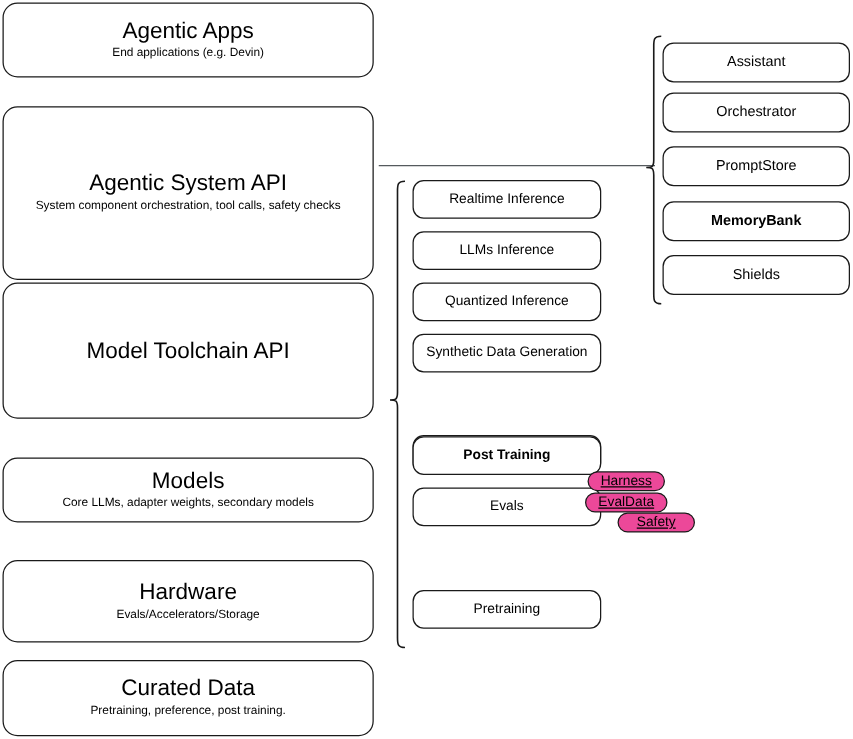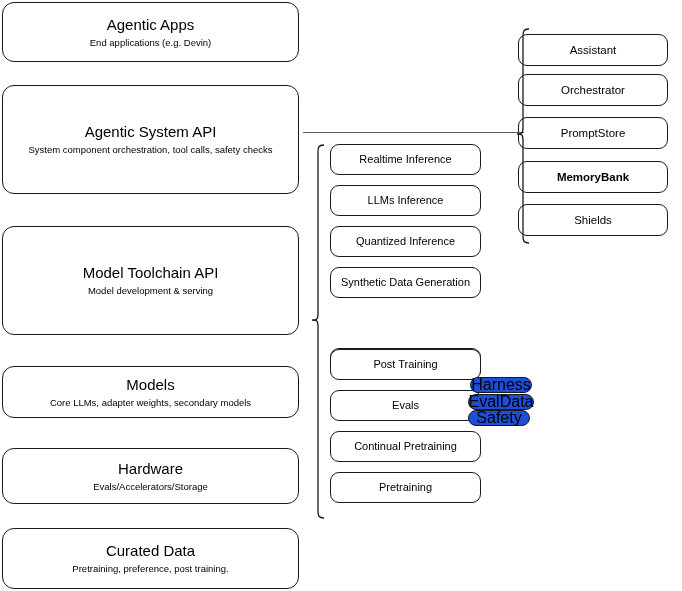--- a/index.html
+++ b/index.html
@@ -26,21 +26,21 @@
     border: 1.4px solid #1a1a1a;
     border-radius: 12px;
     background: #ffffff;
     display: flex;
     flex-direction: column;
     align-items: center;
     justify-content: center;
     text-align: center;
   }
   .box .title {
-    font-size: 15px;
+    font-size: 18px;
     line-height: 17px;
     color: #000;
     white-space: nowrap;
   }
   .box .subtitle {
     font-size: 9.5px;
     line-height: 13px;
     color: #000;
     margin-top: 3px;
     white-space: nowrap;
@@ -54,43 +54,44 @@
     left: 330px;
     width: 151px;
     height: 31px;
     border-radius: 9px;
     border-width: 1.3px;
   }
   .cap-box .title { font-size: 11px; }
 
   
   .comp-box {
-    left: 518px;
+    left: 530px;
     width: 150px;
     height: 32px;
     border-radius: 9px;
     border-width: 1.3px;
   }
   .comp-box .title { font-size: 11.5px; }
 
   
   .pill {
     position: absolute;
     box-sizing: border-box;
     border: 1.4px solid #1a1a1a;
     border-radius: 999px;
-    background: #1d4ed8;
+    background: #ec4899;
     height: 16px;
     display: flex;
     align-items: center;
     justify-content: center;
-    font-size: 16px;
+    font-size: 11px;
     line-height: 12px;
     white-space: nowrap;
     z-index: 6;
+    text-decoration: underline;
   }
 
   
   .hline {
     position: absolute;
     height: 0;
     border-top: 1.2px solid #555a5e;
     z-index: 1;
   }
   .brace {
@@ -102,36 +103,35 @@
 </head>
 <body>
 
 <div id="canvas">
 
   <div class="box layer-box" style="top:2px; height:60px;">
     <div class="title">Agentic Apps</div>
     <div class="subtitle">End applications (e.g. Devin)</div>
   </div>
 
-  <div class="box layer-box" style="top:85px; height:109px;">
+  <div class="box layer-box" style="top:85px; height:139px;">
     <div class="title">Agentic System API</div>
     <div class="subtitle">System component orchestration, tool calls, safety checks</div>
   </div>
 
   <div class="box layer-box" style="top:226px; height:109px;">
     <div class="title">Model Toolchain API</div>
-    <div class="subtitle">Model development &amp; serving</div>
   </div>
 
   <div class="box layer-box" style="top:366px; height:52px;">
     <div class="title">Models</div>
     <div class="subtitle">Core LLMs, adapter weights, secondary models</div>
   </div>
 
-  <div class="box layer-box" style="top:448px; height:56px;">
+  <div class="box layer-box" style="top:448px; height:66px;">
     <div class="title">Hardware</div>
     <div class="subtitle">Evals/Accelerators/Storage</div>
   </div>
 
   <div class="box layer-box" style="top:528px; height:61px;">
     <div class="title">Curated Data</div>
     <div class="subtitle">Pretraining, preference, post training.</div>
   </div>
 
   <div class="hline" style="left:303px; top:132px; width:221px;"></div>
@@ -150,40 +150,37 @@
   </div>
   <div class="box cap-box" style="top:226px;">
     <div class="title">Quantized Inference</div>
   </div>
   <div class="box cap-box" style="top:267px;">
     <div class="title">Synthetic Data Generation</div>
   </div>
   <div class="box cap-box" style="top:308px;margin-top:40px;">
     <div class="title">Reward Scoring</div>
   </div>
-  <div class="box cap-box" style="top:349px;">
+  <div class="box cap-box" style="top:349px;font-weight:bold;">
     <div class="title">Post Training</div>
   </div>
   <div class="box cap-box" style="top:390px;">
     <div class="title">Evals</div>
   </div>
-  <div class="box cap-box" style="top:431px;">
-    <div class="title">Continual Pretraining</div>
-  </div>
   <div class="box cap-box" style="top:472px;">
     <div class="title">Pretraining</div>
   </div>
 
   <div class="pill" style="left:470px; top:377px; width:62px;">
     <span>Harness</span>
   </div>
   <div class="pill" style="left:468px; top:394px; width:66px;">
     <span>EvalData</span>
   </div>
-  <div class="pill" style="left:468px; top:410px; width:62px;">
+  <div class="pill" style="left:494px; top:410px; width:62px;">
     <span>Safety</span>
   </div>
 
   <div class="brace" style="left:516px; top:28px;">
     <svg width="14" height="216" viewBox="0 0 14 216">
       <path d="M13 1 C 7 1, 7 4, 7 9 L 7 100 C 7 106, 5 106, 1 106 C 5 106, 7 106, 7 112 L 7 207 C 7 212, 7 215, 13 215" fill="none" stroke="#1a1a1a" stroke-width="1.3"></path>
     </svg>
   </div>
 
   <div class="box comp-box" style="top:34px;">

